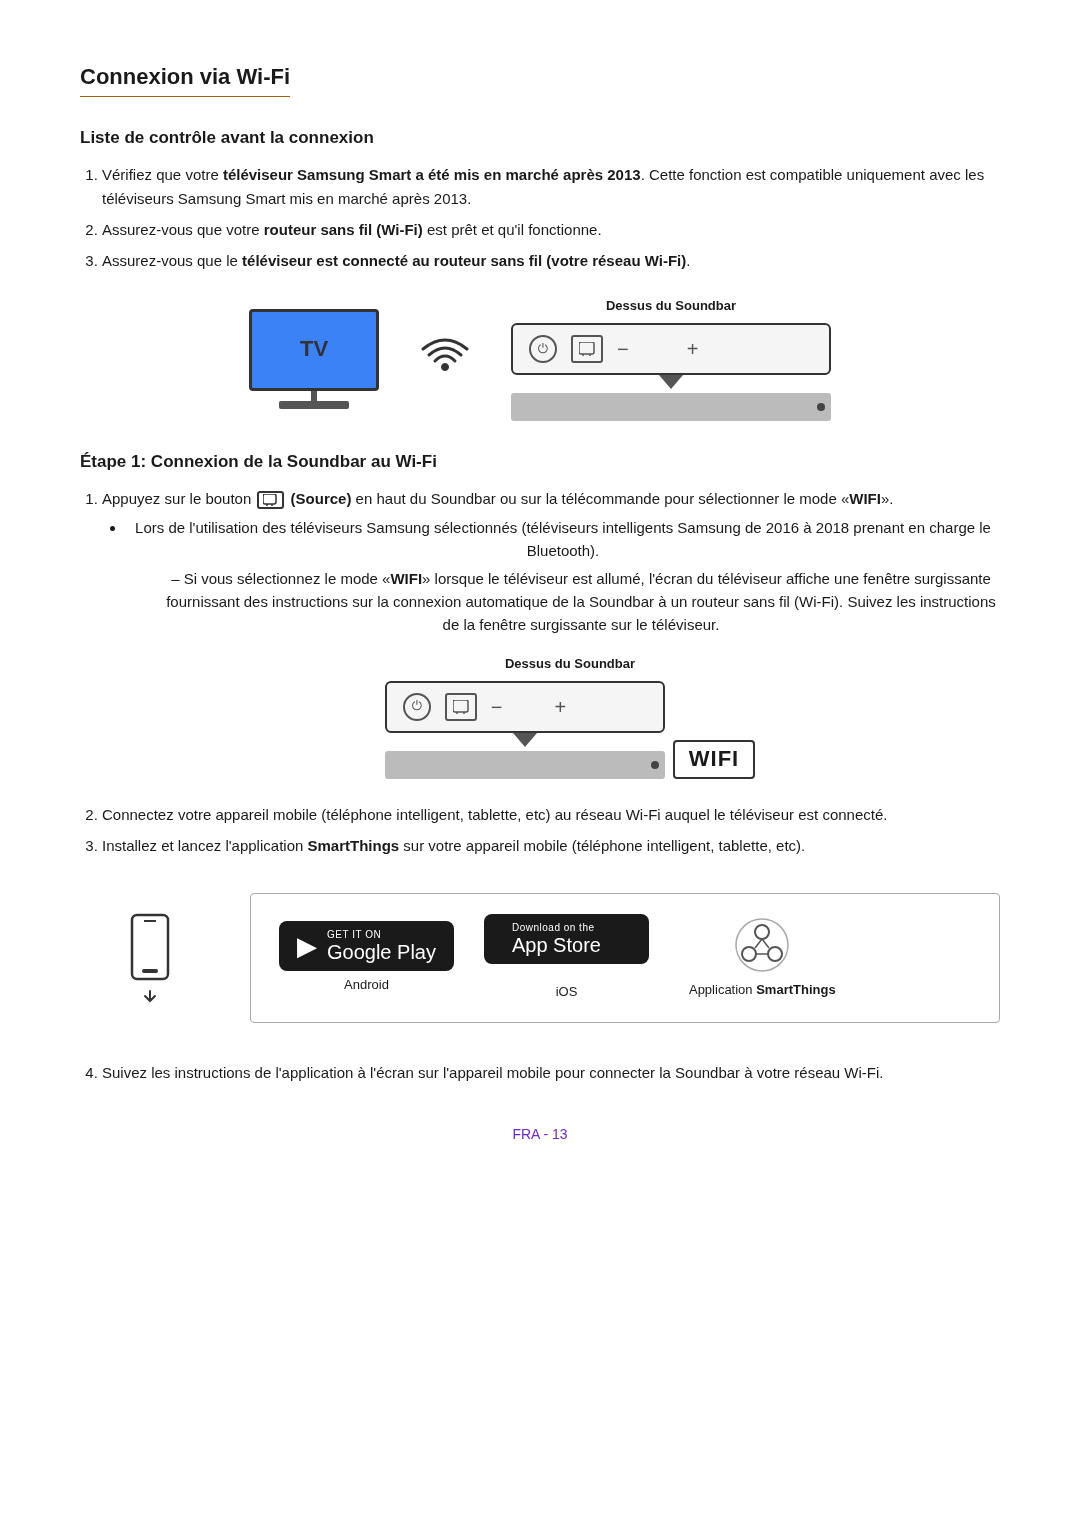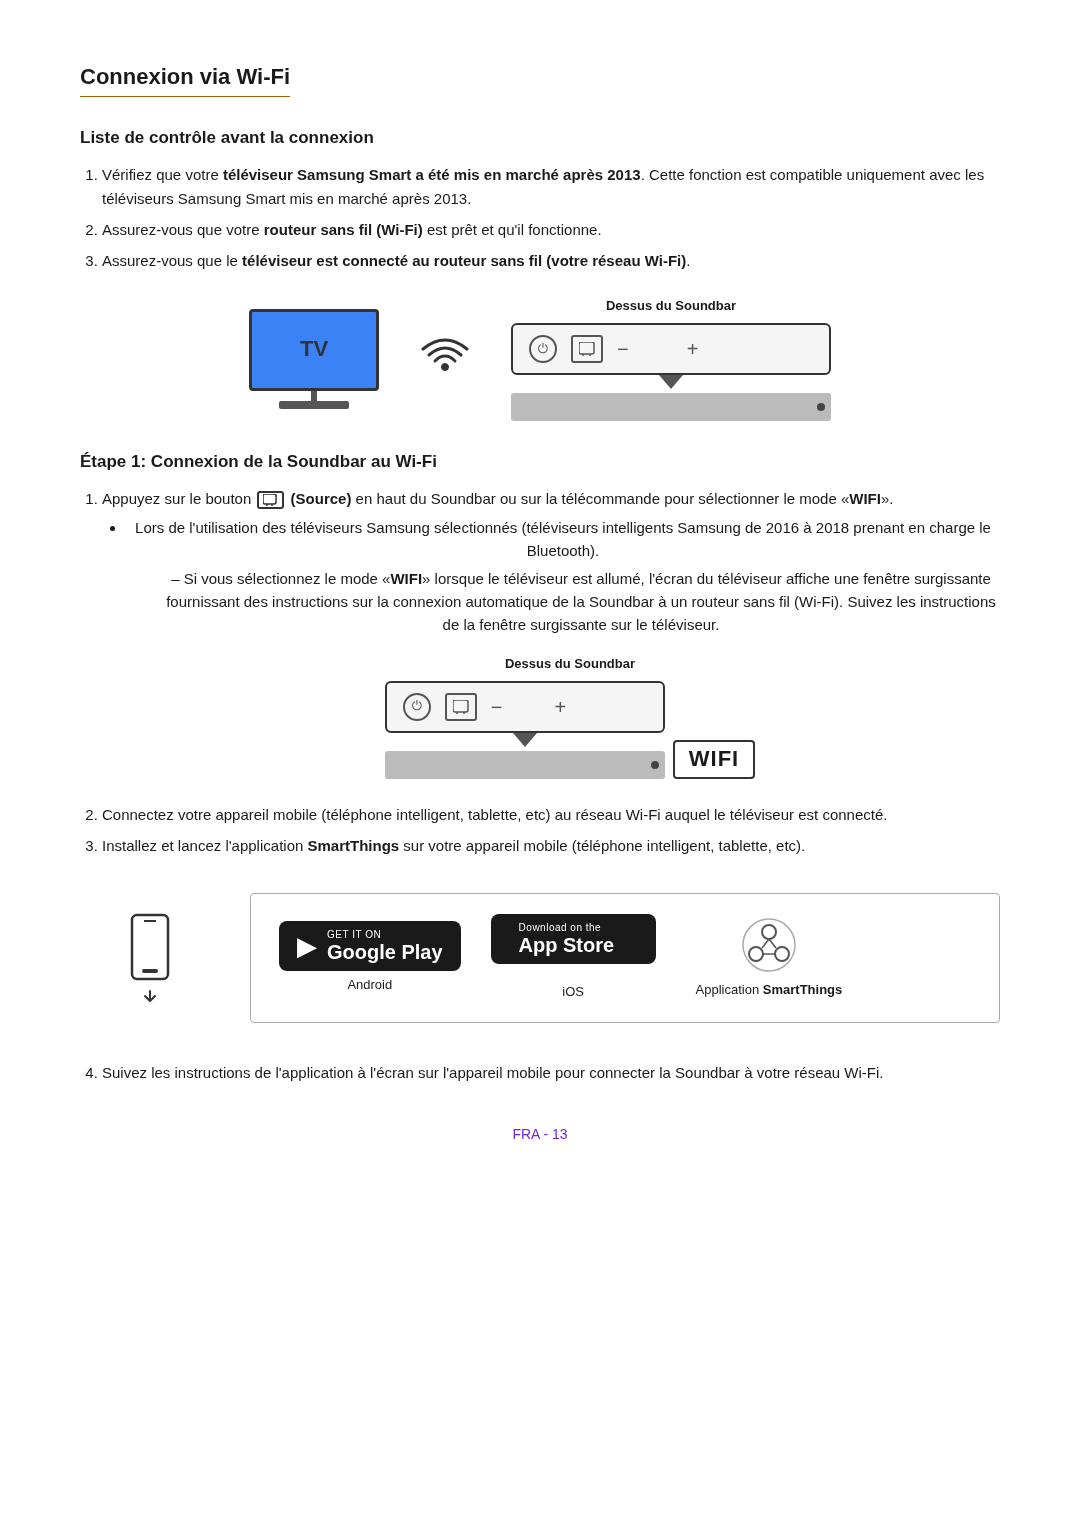--- a/index.html
+++ b/index.html
@@ -224,21 +224,21 @@
       display: flex;
       flex-direction: column;
     }
     .store-btn-small {
       font-size: 10px;
       letter-spacing: 0.5px;
       line-height: 1.2;
     }
     .store-btn-large {
       font-size: 20px;
-      font-weight: 700;
+      font-weight: 400;
       line-height: 1.1;
     }
     .store-apple-btn {
       display: flex;
       align-items: center;
       background: #1a1a1a;
       border-radius: 8px;
       padding: 8px 18px;
       color: #fff;
       gap: 10px;

